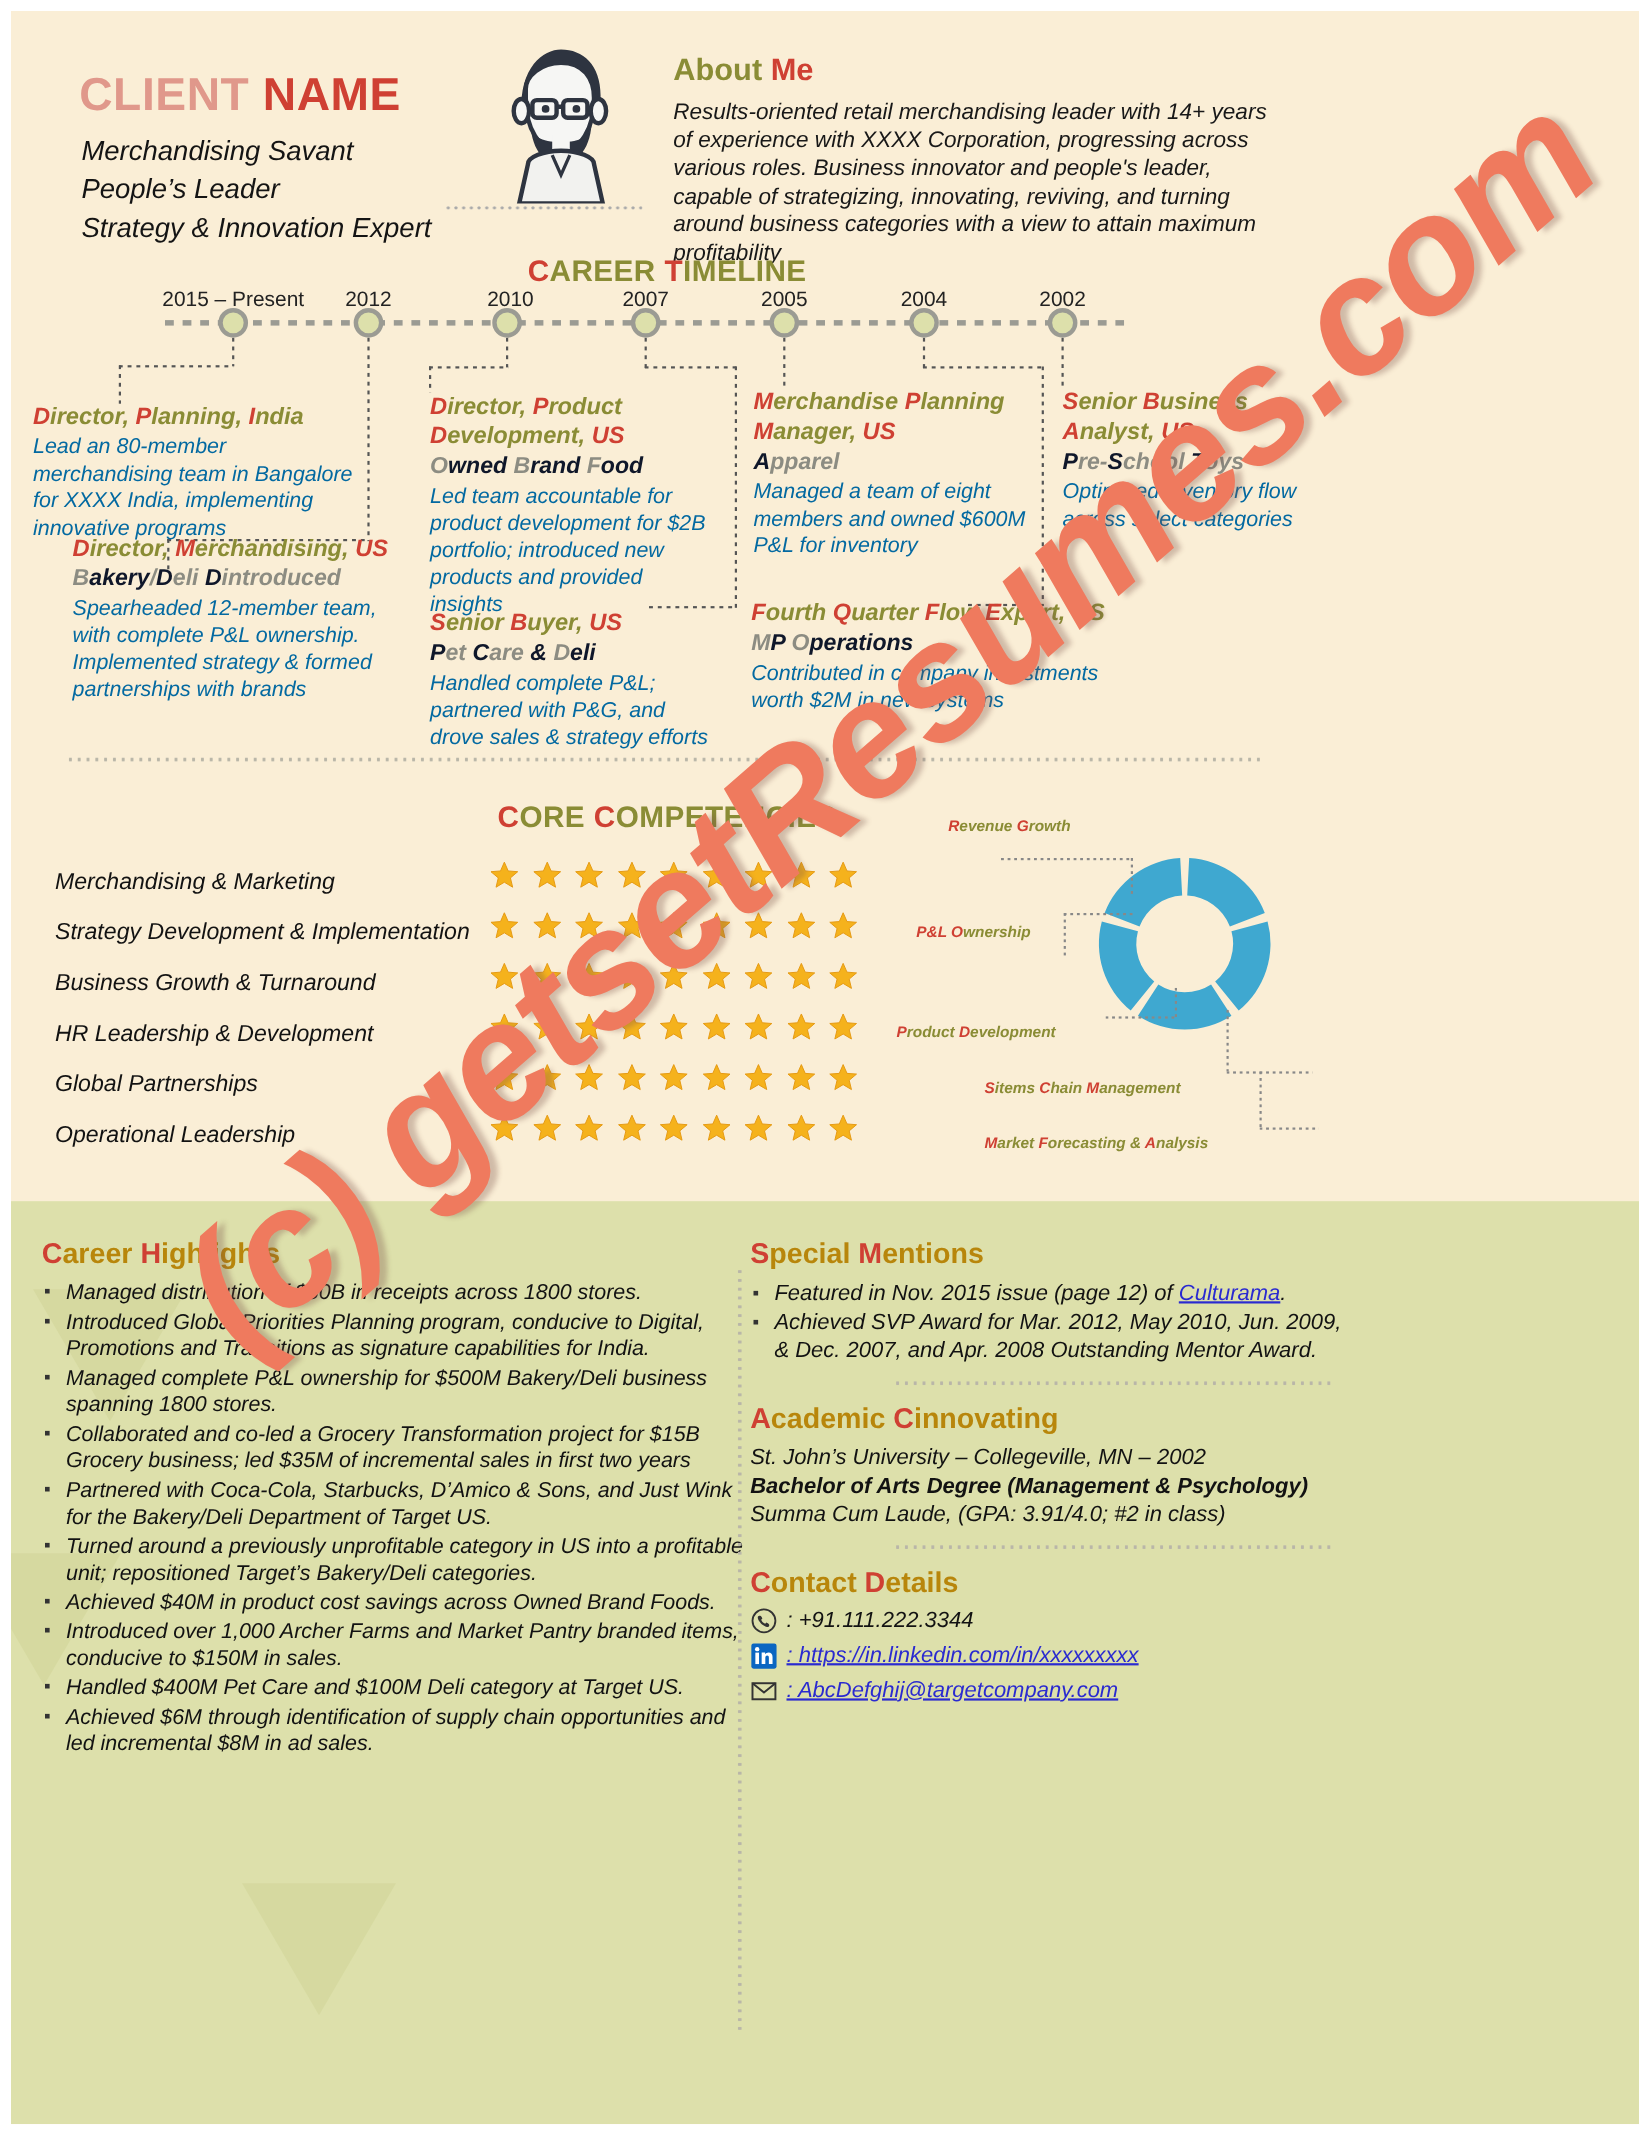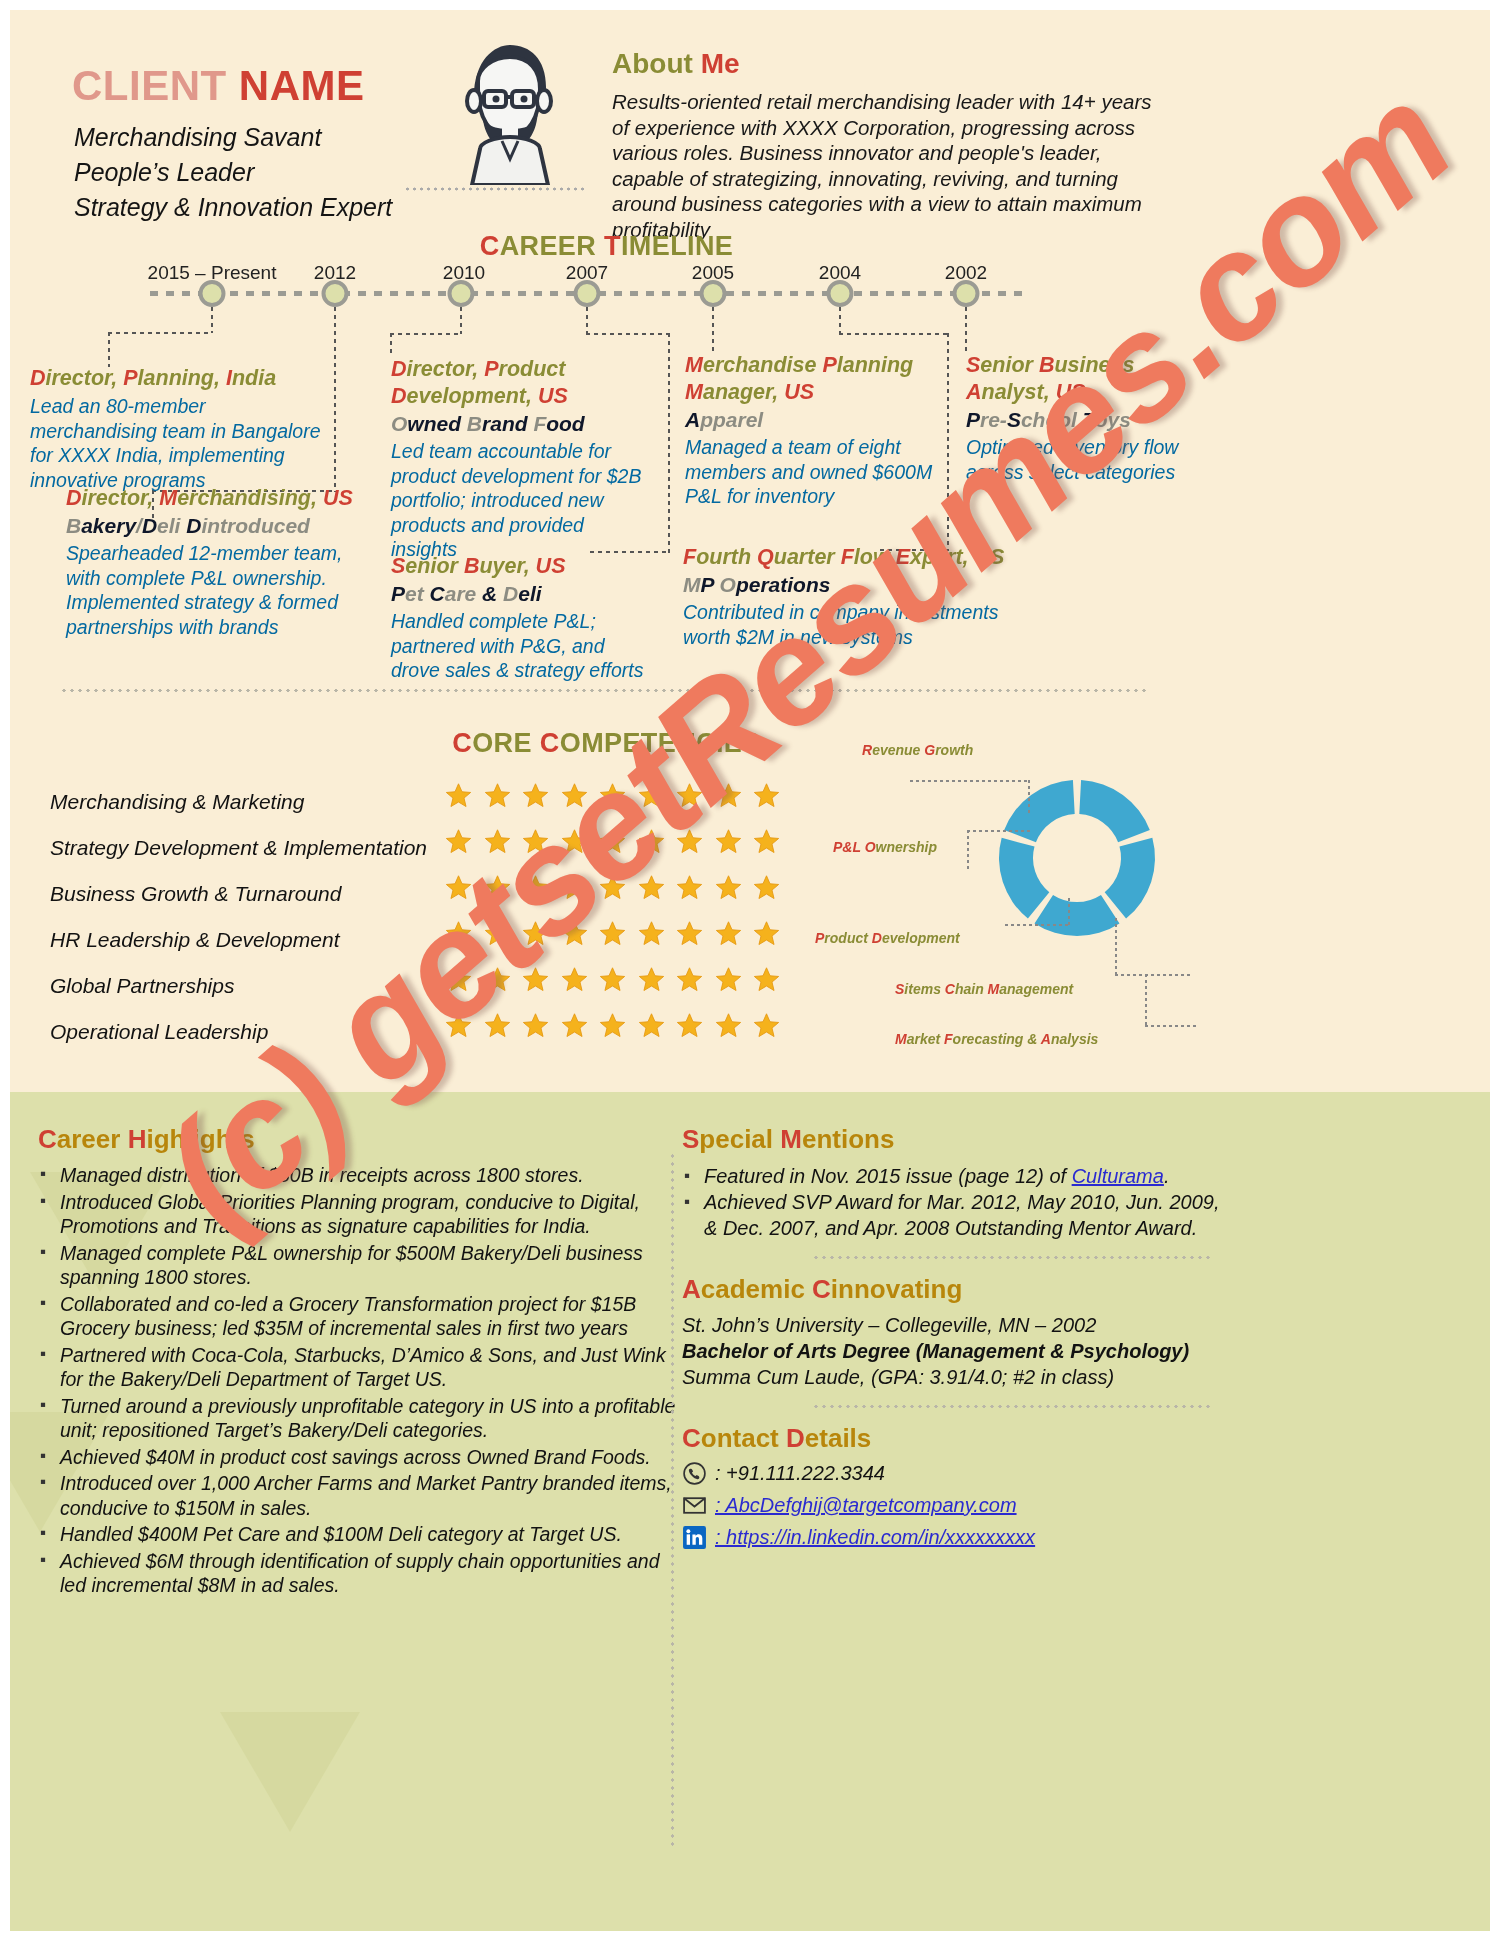--- a/index.html
+++ b/index.html
@@ -518,35 +518,35 @@
         <div class="contact-line">
           <svg class="cicon" viewBox="0 0 24 24">
             <circle cx="12" cy="12" r="10" fill="none" stroke="#333" stroke-width="1.6"></circle>
             <path d="M8 7.5c1 0 1.6 .3 2 1.2l.6 1.3-1 1c .6 1.6 1.9 2.9 3.5 3.5l1-1 1.3 .6c.9 .4 1.2 1 1.2 2 0 .9-.8 1.4-1.8 1.3C11.5 17 7 12.5 6.6 9.3 6.5 8.3 7.1 7.5 8 7.5z" fill="#333"></path>
           </svg>
           <span>: +91.111.222.3344</span>
         </div>
 
         <div class="contact-line">
           <svg class="cicon" viewBox="0 0 24 24">
-            <rect x="2" y="5" width="20" height="14" fill="none" stroke="#333" stroke-width="1.7"></rect>
-            <path d="M2 5l10 8 10-8" fill="none" stroke="#333" stroke-width="1.7"></path>
-          </svg>
-          <span class="link">: AbcDefghij@targetcompany.com</span>
-        </div>
-
-        <div class="contact-line">
-          <svg class="cicon" viewBox="0 0 24 24">
             <rect x="1" y="1" width="22" height="22" rx="2" fill="#0a66c2"></rect>
             <rect x="4.5" y="9" width="3.2" height="10" fill="#fff"></rect>
             <circle cx="6.1" cy="6" r="1.9" fill="#fff"></circle>
             <path d="M10 19V9h3v1.4c.7-1 1.7-1.6 3-1.6 2.2 0 3.5 1.4 3.5 4V19h-3.2v-5.4c0-1.3-.5-2-1.5-2s-1.6.8-1.6 2V19z" fill="#fff"></path>
           </svg>
           <span class="link">: https://in.linkedin.com/in/xxxxxxxxx</span>
         </div>
+
+        <div class="contact-line">
+          <svg class="cicon" viewBox="0 0 24 24">
+            <rect x="2" y="5" width="20" height="14" fill="none" stroke="#333" stroke-width="1.7"></rect>
+            <path d="M2 5l10 8 10-8" fill="none" stroke="#333" stroke-width="1.7"></path>
+          </svg>
+          <span class="link">: AbcDefghij@targetcompany.com</span>
+        </div>
       </div>
     </div>
   </div>
 
   <div class="outer-border"></div>
 </div>
 
 <div class="watermark">
   <div class="wm-text">(c) getsetResumes.com</div>
 </div>

